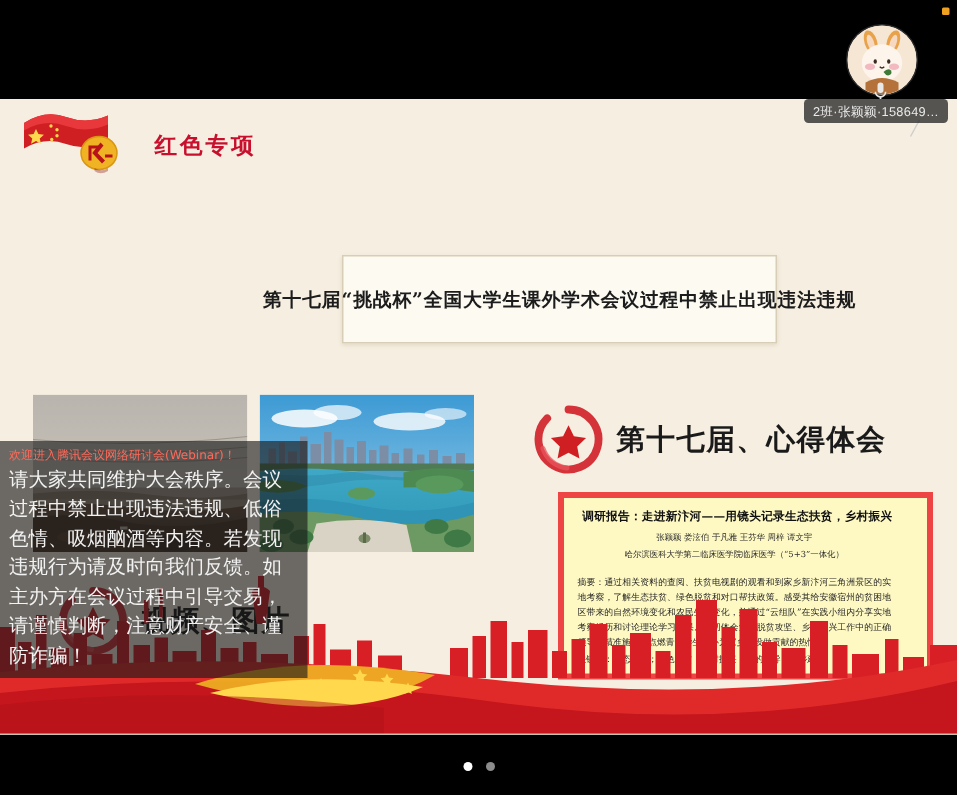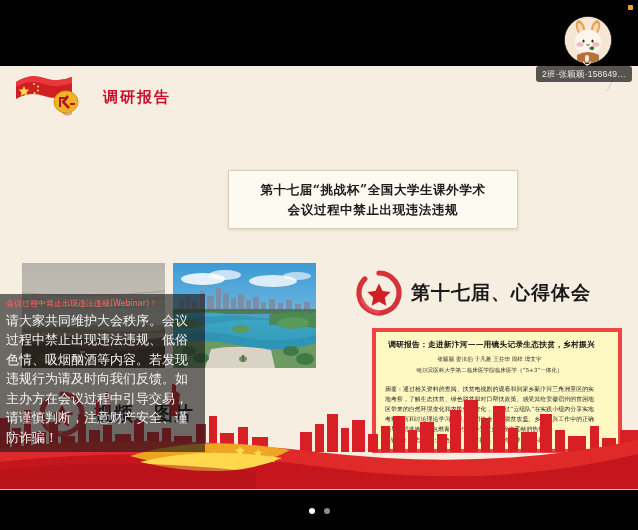--- a/index.html
+++ b/index.html
@@ -55,21 +55,21 @@
     position:absolute;left:103px;top:22px;
     font-family:"DejaVu Sans","Liberation Sans",sans-serif;
     font-size:15px;font-weight:700;color:#c8102e;letter-spacing:2px;
   }
 
   
   .title-plaque{
     position:absolute;left:228px;top:104px;width:288px;height:57px;
     background:#fdfaf2;border:1px solid #d8cdb6;
     box-shadow:0 1px 3px rgba(120,100,60,.18);
-    display:flex;flex-direction:column;align-items:center;justify-content:center;
+    display:flex;flex-direction:row;align-items:center;justify-content:center;
   }
   .title-line{
     font-family:"DejaVu Serif","Liberation Serif",serif;
     font-size:12.5px;font-weight:700;color:#1c1c1c;
     letter-spacing:.6px;line-height:1.55;white-space:nowrap;
   }
 
   
   .photo{position:absolute;border:0;overflow:hidden;}
   .photo svg{display:block;}
@@ -203,21 +203,21 @@
         <g transform="translate(44,20)">
           <ellipse cx="10" cy="10" rx="12" ry="11" fill="#f0b323"></ellipse>
           <ellipse cx="10" cy="10" rx="12" ry="11" fill="none" stroke="#d89612" stroke-width="1"></ellipse>
           <path d="M3 5 l7 0 0 2 -5 0 0 8 -2 0z" fill="#b8121a"></path>
           <path d="M11 3 l2 2 -4 5 5 5 -2 2 -6.5 -7z" fill="#b8121a"></path>
           <path d="M14 11 l5 0 0 2 -5 0z" fill="#b8121a"></path>
           <path d="M7 20 q5 3 9 0 l0 2 q-5 3 -9 0z" fill="#8c0d12" opacity=".35"></path>
         </g>
       </svg>
     </div>
-    <div class="brand-title">调研报告</div>
+    <div class="brand-title">红色专项</div>
 
     <div class="title-plaque">
       <div class="title-line">第十七届“挑战杯”全国大学生课外学术</div>
       <div class="title-line">会议过程中禁止出现违法违规</div>
     </div>
 
     <div class="photo" id="photo-before">
       <svg viewBox="0 0 143 105">
         <defs>
           <linearGradient id="skyHaze" x1="0" y1="0" x2="0" y2="1">
@@ -392,21 +392,21 @@
           <path d="M214 82 l2.2 4.6 5 .7 -3.6 3.4 .9 5 -4.5 -2.4 -4.5 2.4 .9 -5 -3.6 -3.4 5 -.7z"></path>
           <path d="M240 76 l1.5 3.1 3.4 .5 -2.5 2.3 .6 3.4 -3 -1.6 -3 1.6 .6 -3.4 -2.5 -2.3 3.4 -.5z"></path>
           <path d="M258 79 l1.3 2.7 3 .4 -2.2 2 .5 3 -2.6 -1.4 -2.6 1.4 .5 -3 -2.2 -2 3 -.4z"></path>
           <path d="M272 85 l1.2 2.5 2.8 .4 -2 1.9 .5 2.8 -2.5 -1.3 -2.5 1.3 .5 -2.8 -2 -1.9 2.8 -.4z"></path>
         </g>
         <path d="M0 100 q120 -14 256 2 l0 18 -256 0z" fill="#b01016" opacity=".5"></path>
       </svg>
     </div>
 
     <div class="notice">
-      <div class="notice-head">会议过程中禁止出现违法违规(Webinar)！</div>
+      <div class="notice-head">欢迎进入腾讯会议网络研讨会(Webinar)！</div>
       <div class="notice-body">请大家共同维护大会秩序。会议过程中禁止出现违法违规、低俗色情、吸烟酗酒等内容。若发现违规行为请及时向我们反馈。如主办方在会议过程中引导交易，请谨慎判断，注意财产安全、谨防诈骗！</div>
     </div>
 
   </div>
 
   <div class="pager">
     <div class="dot active"></div>
     <div class="dot"></div>
   </div>
 

